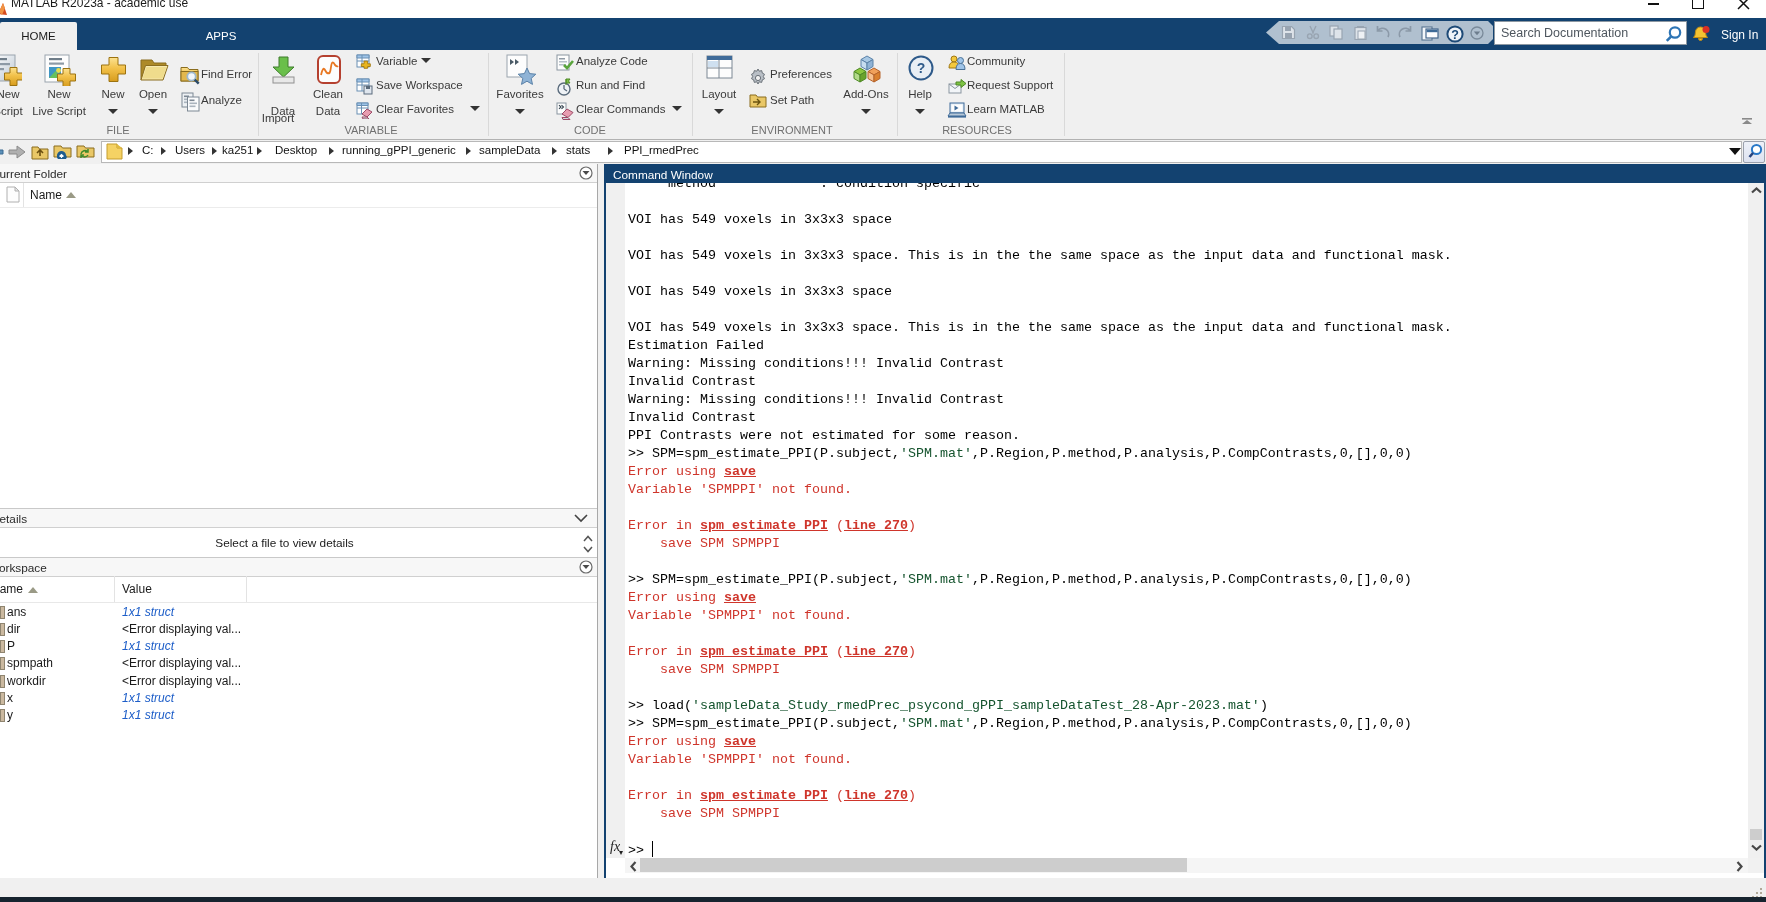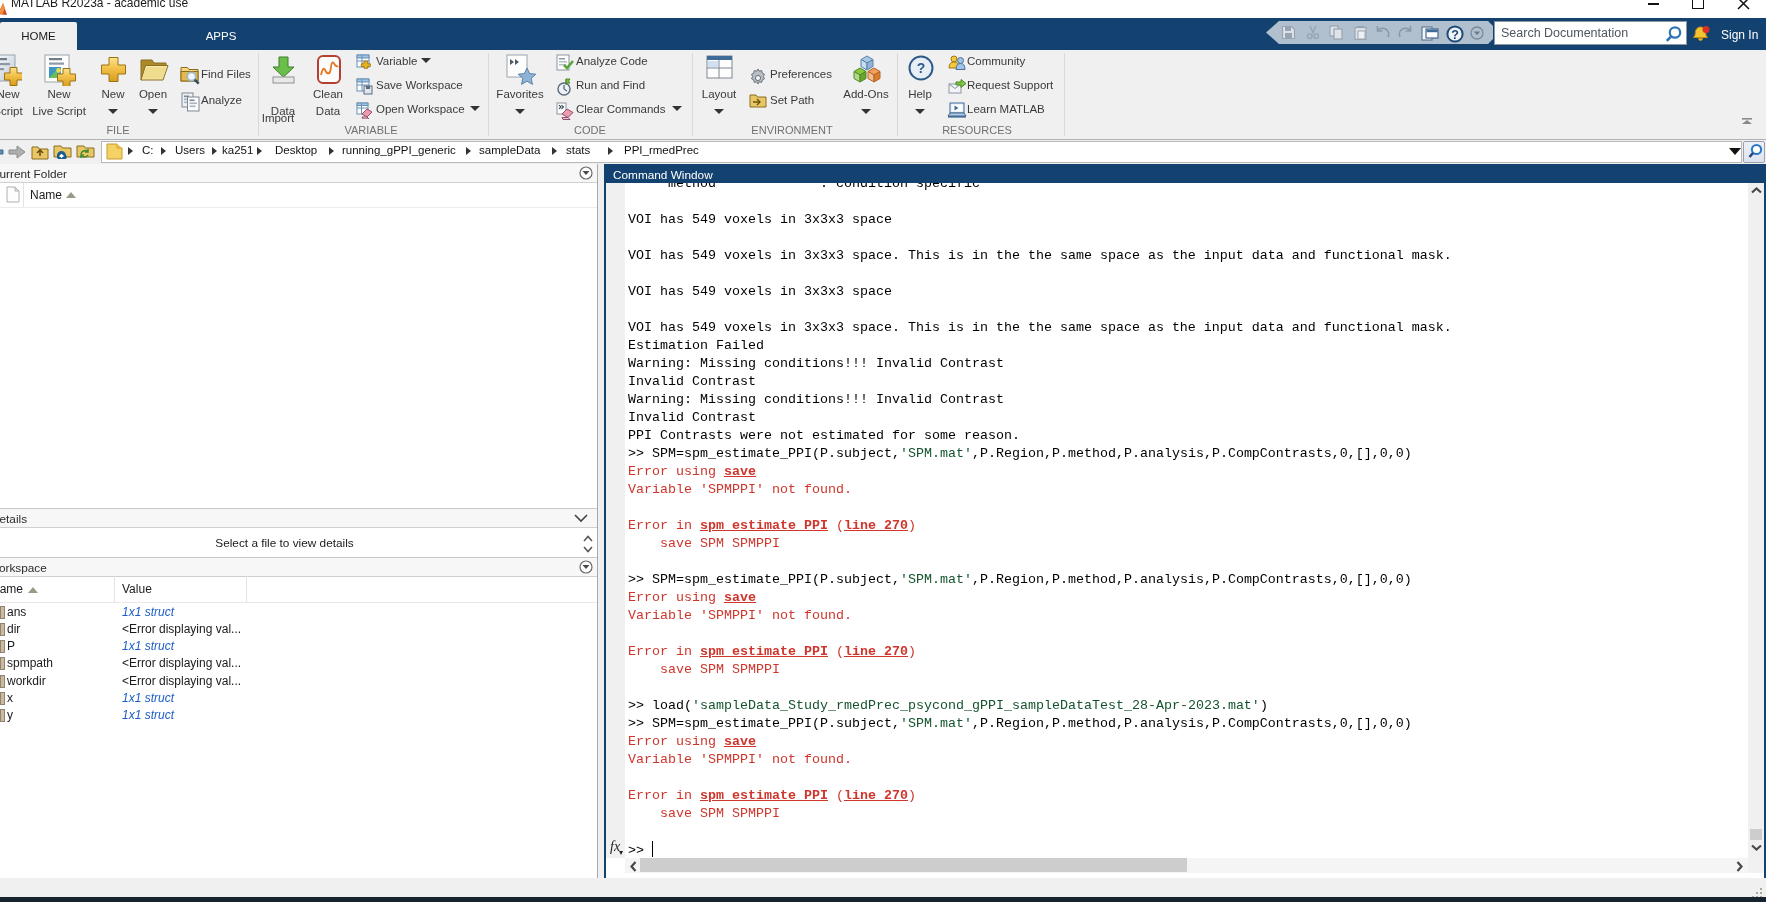--- a/index.html
+++ b/index.html
@@ -195,21 +195,21 @@
       <path d="M3.5 21.5 L7.5 10 h20 l-4 11.5z" fill="#efdc8c"></path>
     </svg>
     <div class="abs bl" style="left:153px;top:38px;">Open</div>
     <div class="abs dropar" style="left:148px;top:59px;"></div>
     <svg class="abs" style="left:180px;top:15px" width="21" height="21" viewBox="0 0 21 21">
       <path d="M1 16 V2.5 h6.5 l1.5 2 H18 v11.5 z" fill="url(#gold)" stroke="#8a6d1f"></path>
       <rect x="1" y="6.5" width="17" height="9.5" fill="#e3b84d" stroke="#8a6d1f"></rect>
       <circle cx="11.5" cy="11.5" r="4.2" fill="#f2f7fb" stroke="#9db7cc" stroke-width="1.8"></circle>
       <path d="M14.7 14.7 l4 4" stroke="#2a4a68" stroke-width="2.4"></path>
     </svg>
-    <div class="abs rowitem" style="left:201px;top:18px;">Find Files</div>
+    <div class="abs rowitem" style="left:201px;top:18px;">Find Error</div>
     <svg class="abs" style="left:181px;top:42px" width="19" height="20" viewBox="0 0 19 20">
       <rect x="1" y="1" width="11" height="14" fill="#eef1f4" stroke="#7d8894"></rect>
       <rect x="3" y="3.5" width="5" height="1.6" fill="#7d8894"></rect>
         <rect x="3" y="6.5" width="7" height="1.6" fill="#aab4bd"></rect>
         <rect x="3" y="9.5" width="6" height="1.6" fill="#aab4bd"></rect>
       <rect x="6.5" y="5" width="11.5" height="14" fill="#fafbfc" stroke="#7d8894"></rect>
       <rect x="8.5" y="7.5" width="5" height="1.6" fill="#7d8894"></rect>
         <rect x="8.5" y="10.5" width="7.5" height="1.6" fill="#aab4bd"></rect>
         <rect x="8.5" y="13.5" width="6" height="1.6" fill="#aab4bd"></rect>
     </svg>
@@ -240,21 +240,21 @@
       <rect x="8" y="8" width="8" height="8" fill="#dfe6ee" stroke="#5a6b7c"></rect>
         <rect x="10" y="8" width="4" height="3" fill="#5a6b7c"></rect>
     </svg>
     <div class="abs rowitem" style="left:376px;top:29px;">Save Workspace</div>
     <svg class="abs" style="left:356px;top:52px" width="17" height="17" viewBox="0 0 17 17">
       <rect x="1" y="1" width="11" height="11" fill="#fff" stroke="#6a90b4"></rect>
       <path d="M1 1 h11 v2.5 h-11z M5.5 1 v11 M1 6 h11" fill="#9fc4e8" stroke="#6a90b4"></path>
       <path d="M6 12 l5-5 5 3 -5 5 z" fill="#e89cb0" stroke="#9c4a66"></path>
         <path d="M11 15 l2 2 h-6 l-1-2z" fill="#d0d8de" stroke="#9c4a66"></path>
     </svg>
-    <div class="abs rowitem" style="left:376px;top:53px;">Open Workspace</div>
+    <div class="abs rowitem" style="left:376px;top:53px;">Clear Favorites</div>
     <div class="abs dropar" style="left:470px;top:56px;"></div>
 
     <svg class="abs" style="left:506px;top:4px" width="30" height="32" viewBox="0 0 30 32">
       <rect x="1" y="1" width="20" height="22" fill="#fdfdfd" stroke="#9aa4ad"></rect>
       <path d="M4 5 l4 3 -4 3z M9 5 l4 3 -4 3z" fill="#4a5a66"></path>
       <path d="M21 14 l2.6 5.6 6.2.6 -4.6 4.2 1.3 6-5.5-3.2-5.5 3.2 1.3-6 -4.6-4.2 6.2-.6z" fill="#8fb3d6" stroke="#5b82a8"></path>
     </svg>
     <div class="abs bl" style="left:520px;top:38px;text-align:right;">Favorites</div>
     <div class="abs dropar" style="left:515px;top:59px;"></div>
     <svg class="abs" style="left:556px;top:4px" width="18" height="18" viewBox="0 0 18 18">

